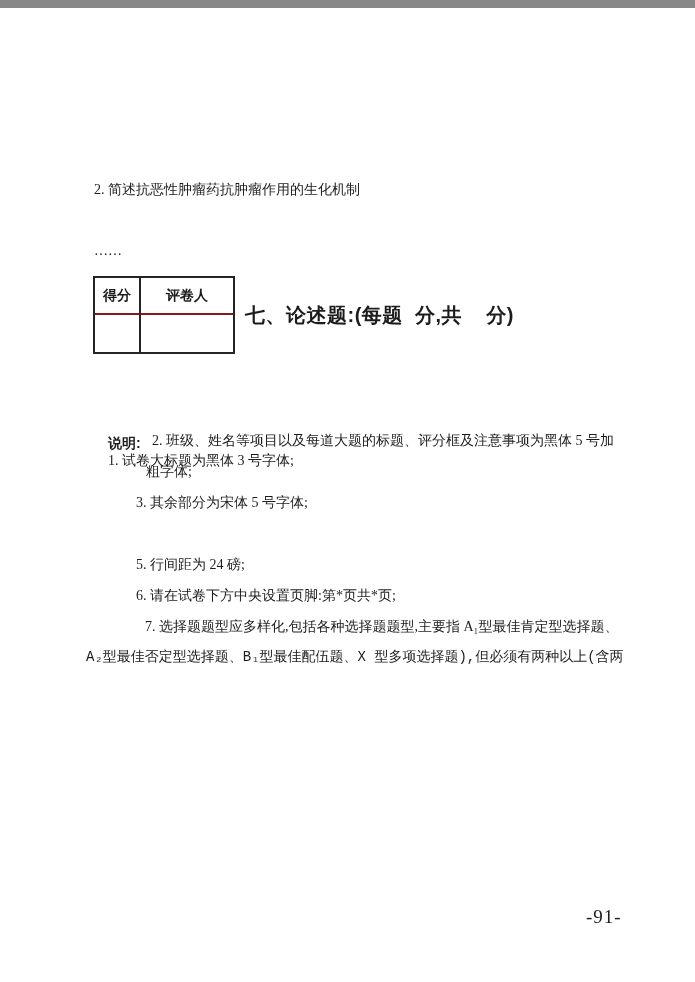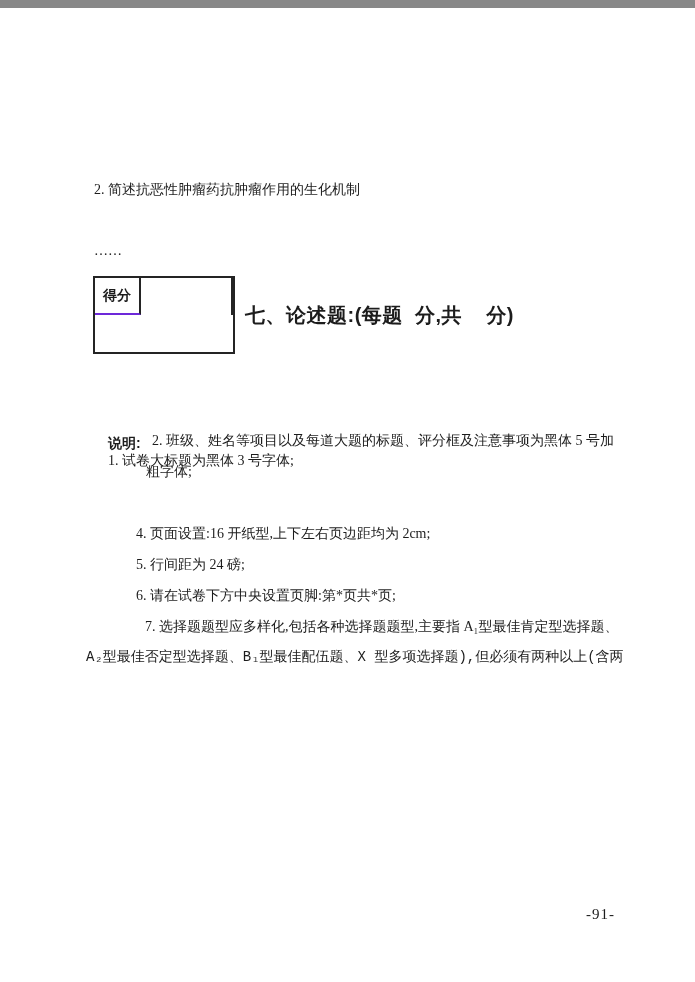--- a/index.html
+++ b/index.html
@@ -37,58 +37,59 @@
     display:grid;
     grid-template-columns:46px 1fr;
     grid-template-rows:37px 1fr;
   }
   .score-table .cell{
     box-sizing:border-box;
     display:flex;align-items:center;justify-content:center;
     font-size:14px;
   }
   .score-table .c1{border-right:2px solid #242424;}
-  .score-table .r1{border-bottom:2px solid #6d28d9;}
+  .score-table .r1{border-bottom:2px solid #7f1d1d;}
   .footer-page{
     position:absolute;
     left:586px;top:898px;
-    font-size:15px;
+    font-size:19px;
     letter-spacing:1px;
     color:#1c1c1c;
   }
 </style>
 </head>
 <body>
 
 <div class="page">
 
   <div class="line" style="left:94px;top:173px;">2. 简述抗恶性肿瘤药抗肿瘤作用的生化机制</div>
 
   <div class="line" style="left:94px;top:234px;">……</div>
 
   <div class="score-table">
     <div class="cell c1 r1 hei">得分</div>
+    <div class="cell r1 hei">评卷人</div>
     <div class="cell c1"></div>
     <div class="cell"></div>
   </div>
 
   <div class="line hei section-heading" style="left:245px;top:299px;">七、论述题:(每题  分,共    分)</div>
 
 
   <div class="line" style="left:94px;top:410px;">
     <span class="hei">说明:</span>
     <span>1. 试卷大标题为黑体 3 号字体;</span>
   </div>
 
   <div class="line" style="left:152px;top:424px;">2. 班级、姓名等项目以及每道大题的标题、评分框及注意事项为黑体 5 号加</div>
 
   <div class="line" style="left:146px;top:455px;">粗字体;</div>
 
+  <div class="line" style="left:136px;top:486px;">3. 其余部分为宋体 5 号字体;</div>
 
-  <div class="line" style="left:136px;top:517px;">4. 页面设置:16 开纸型,上下左右页边距均为 2cm;</div>
 
   <div class="line" style="left:136px;top:548px;">5. 行间距为 24 磅;</div>
 
   <div class="line" style="left:136px;top:579px;">6. 请在试卷下方中央设置页脚:第*页共*页;</div>
 
   <div class="line" style="left:145px;top:610px;">7. 选择题题型应多样化,包括各种选择题题型,主要指 A₁型最佳肯定型选择题、</div>
 
   <div class="line" style="left:86px;top:641px;font-family:Liberation Mono, monospace;">A₂型最佳否定型选择题、B₁型最佳配伍题、X 型多项选择题),但必须有两种以上(含两</div>
 
 

